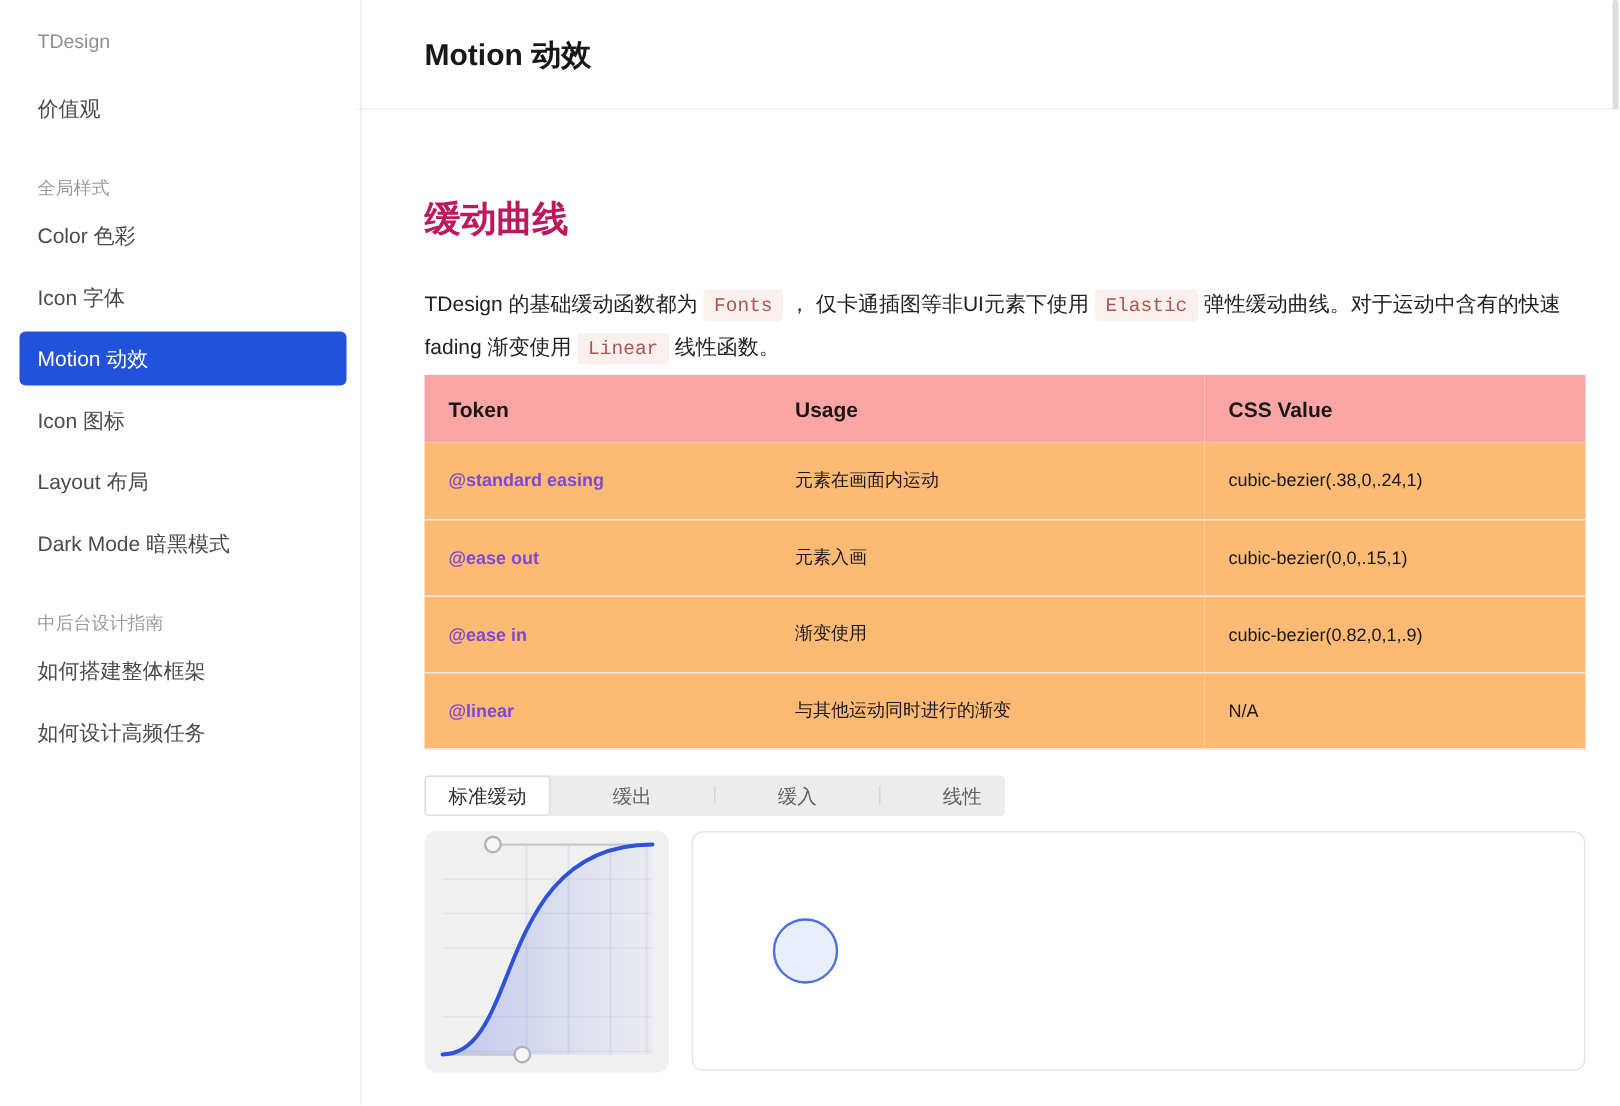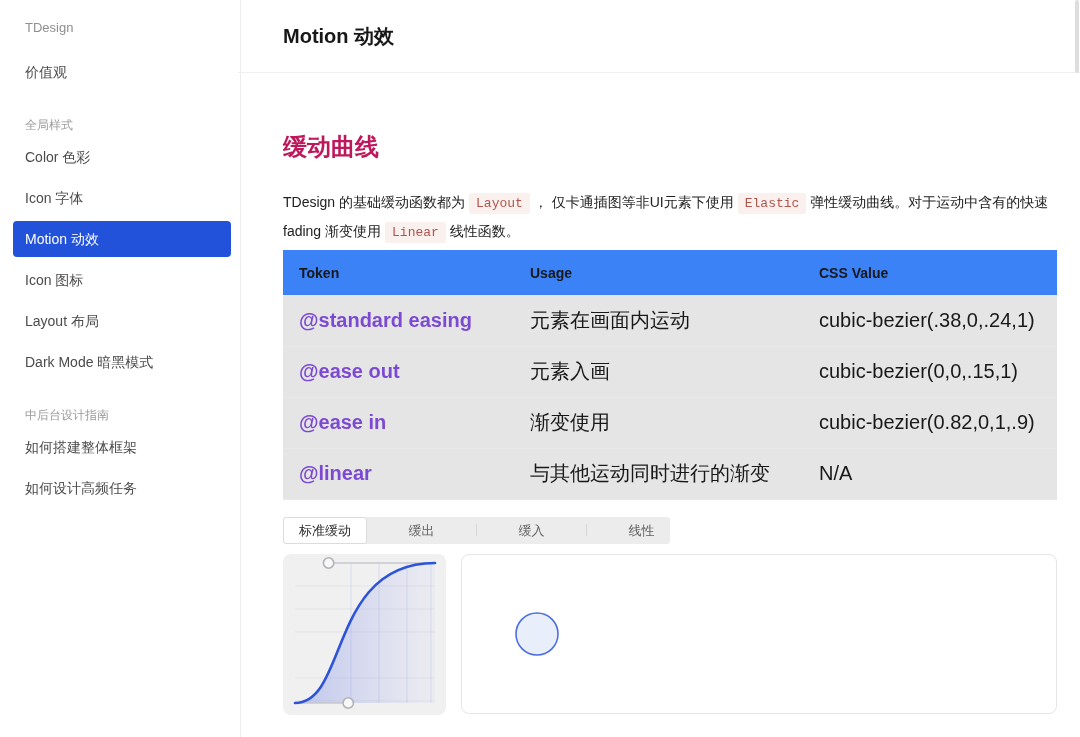--- a/index.html
+++ b/index.html
@@ -26,24 +26,24 @@
 
   .content { padding:0 23px 0 45px; }
   .h2 { margin-top:57px; font-size:24px; line-height:34px; font-weight:700; color:#be185d; }
   .intro { margin-top:24px; width:774px; font-size:14px; line-height:29px; color:#212121; }
   .code-chip { display:inline-block; margin:0 4px; padding:1px 7px; border-radius:3px;
     background:#faf0ee; color:#b0554d; font-family:"Liberation Mono","DejaVu Sans Mono",monospace;
     font-size:13px; line-height:19px; }
 
   
   .token-table { margin-top:4px; width:774px; border-collapse:collapse; table-layout:fixed; }
-  .token-table th { background:#3b82f6; height:45px; text-align:left; font-size:14px;
+  .token-table th { background:#fca5a5; height:45px; text-align:left; font-size:14px;
     font-weight:700; color:#181818; padding:0 16px; }
-  .token-table td { height:51px; font-size:20px; color:#181818; padding:0 16px;
-    border-bottom:1px solid #e8e8e8; background:#e5e5e5; }
+  .token-table td { height:51px; font-size:12px; color:#181818; padding:0 16px;
+    border-bottom:1px solid #e8e8e8; background:#fdba74; }
   .token-table col.c1 { width:231px; } .token-table col.c2 { width:289px; } .token-table col.c3 { width:254px; }
   td.token { color:#7c4ad2; font-weight:700; }
 
   
   .tabbar { margin-top:17px; display:inline-flex; height:27px; background:#ececec;
     border-radius:3px; align-items:center;gap:26px; }
   .tab { height:27px; line-height:27px; width:57px; text-align:center; font-size:13px;
     color:#5f5f5f; cursor:pointer; position:relative; }
   .tab.active { width:84px; background:#fff; border:1px solid #dcdcdc; border-radius:3px;
     color:#2b2b2b; line-height:25px; }
@@ -78,21 +78,21 @@
 
 <div class="main">
   <div class="main-header">
     <div class="title">Motion 动效</div>
   </div>
   <div class="scroll-thumb"></div>
 
   <div class="content">
     <div class="h2">缓动曲线</div>
 
-    <p class="intro"><span>TDesign 的基础缓动函数都为</span><span class="code-chip">Layout</span><span>， 仅卡通插图等非UI元素下使用</span><span class="code-chip">Elastic</span><span>弹性缓动曲线。对于运动中含有的快速 fading 渐变使用</span><span class="code-chip">Linear</span><span>线性函数。</span></p>
+    <p class="intro"><span>TDesign 的基础缓动函数都为</span><span class="code-chip">Fonts</span><span>， 仅卡通插图等非UI元素下使用</span><span class="code-chip">Elastic</span><span>弹性缓动曲线。对于运动中含有的快速 fading 渐变使用</span><span class="code-chip">Linear</span><span>线性函数。</span></p>
 
     <table class="token-table">
       <colgroup>
           <col class="c1">
           <col class="c2">
           <col class="c3">
         </colgroup>
       <thead>
         <tr>
           <th>Token</th>

